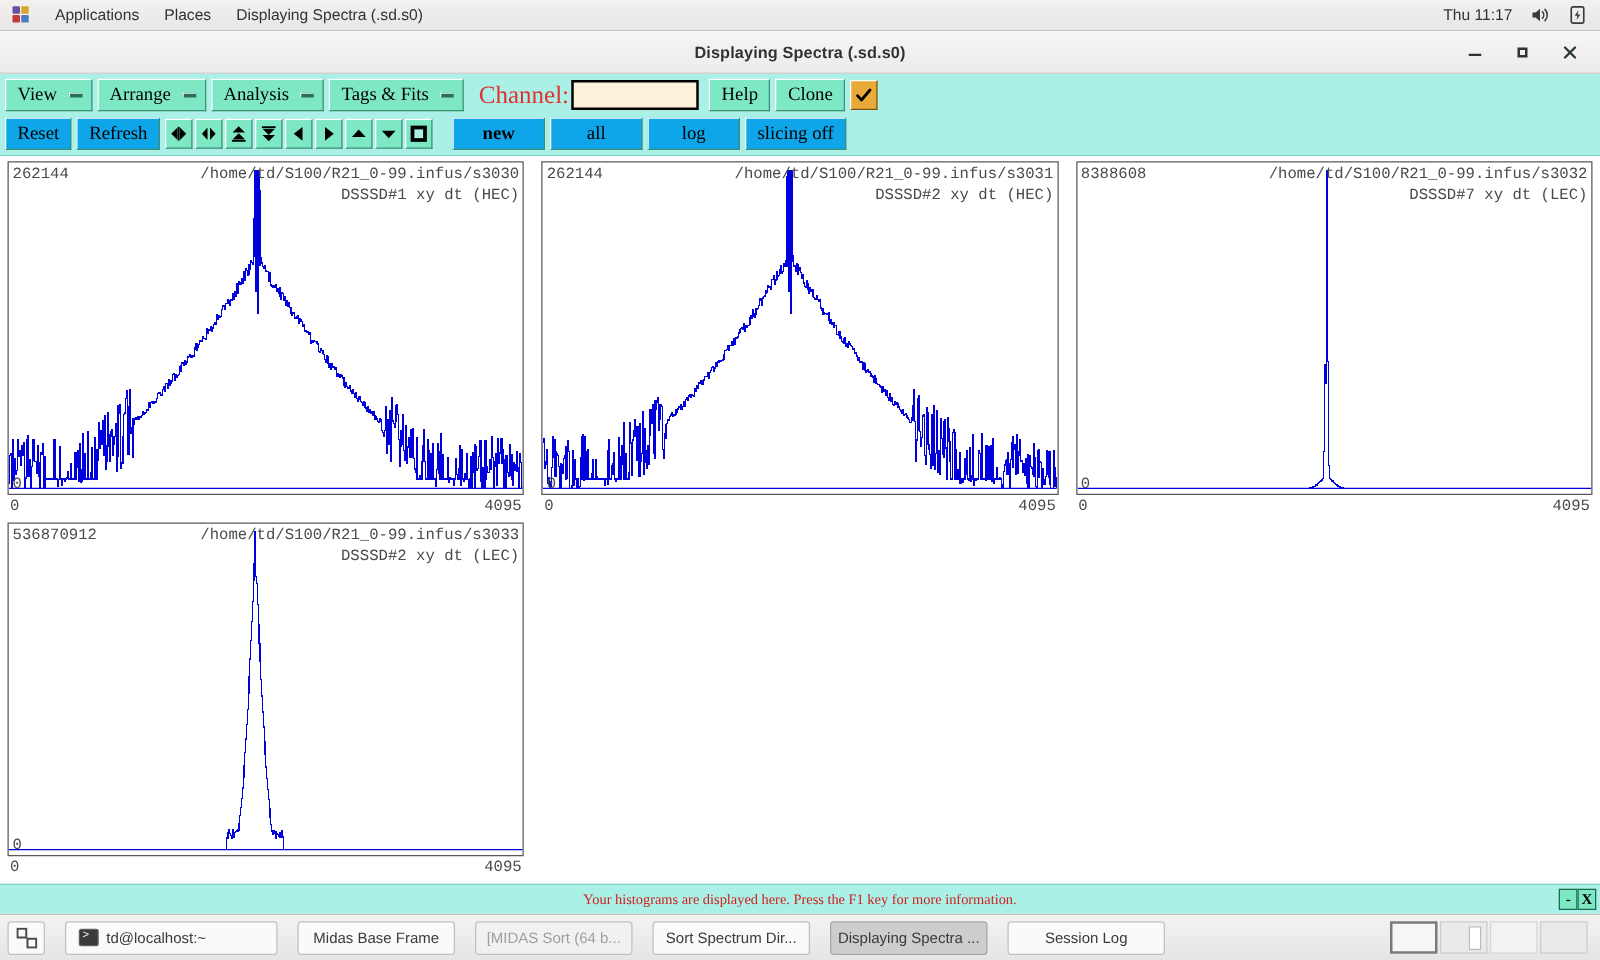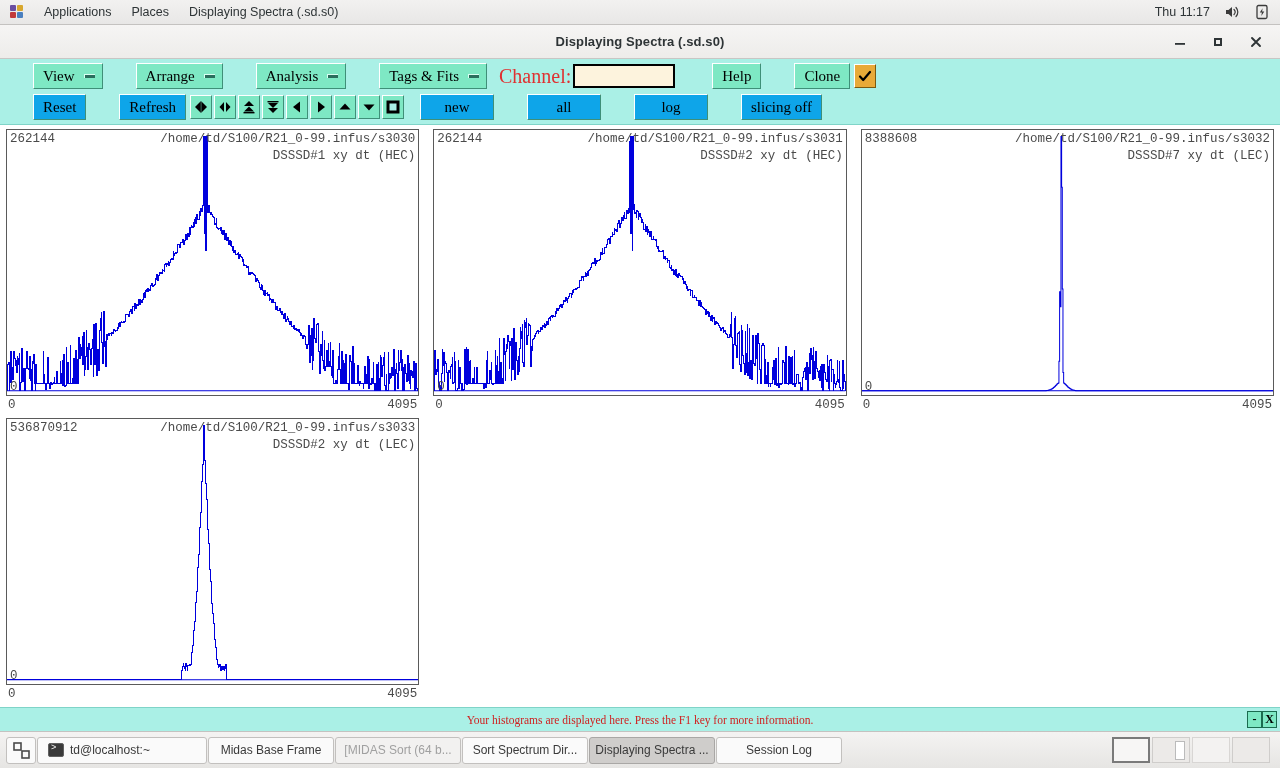--- a/index.html
+++ b/index.html
@@ -62,21 +62,21 @@
     flex: 0 0 64px; background: #aaf0e6;
     border-bottom: 1px solid #7fd4c8;
     padding: 3px 0 0 4px;
   }
   .tb-row { display: flex; align-items: center; height: 28px; margin-bottom: 3px; }
   .mbtn {
     background: #7ee8c4; border: 1px solid #ffffff;
     border-right-color: #3f8f78; border-bottom-color: #3f8f78;
     height: 26px; display: flex; align-items: center; justify-content: center;
     font-family: "Liberation Serif", serif; font-size: 15px; color: #000;
-    margin-right: 4px; padding: 0 9px; white-space: nowrap; cursor: pointer; margin-left: 29px;
+    margin-right: 4px; padding: 0 9px; white-space: nowrap; cursor: pointer;
   }
   .mbtn.menu { gap: 9px; padding-right: 7px; }
   .dash {
     width: 11px; height: 4px; background: #2b6e5d;
     border-top: 1px solid #d8fff2; border-left: 1px solid #d8fff2;
     display: inline-block;
   }
   .mbtn.plain { background: #0ea5e9; }
   .iconbtn {
     width: 22px; height: 24px; background: #7ee8c4;
@@ -94,21 +94,21 @@
     border: 2px solid #000000; margin-right: 8px;
     font-family: "Liberation Serif", serif; font-size: 14px;
     padding: 0 3px; outline: none;
   }
   #check-toggle {
     width: 22px; height: 24px; background: #e8aa38;
     border: 1px solid #ffffff; border-right-color: #7a5a10; border-bottom-color: #7a5a10;
     display: flex; align-items: center; justify-content: center; cursor: pointer;
   }
   .wide { min-width: 74px; }
-  .gap-left { margin-left: 14px; }
+  .gap-left { margin-left: 14px; font-weight: bold; }
 
   
   #spectra-area {
     flex: 1 1 auto; background: #ffffff; position: relative;
     display: grid; grid-template-columns: 1fr 1fr 1fr; grid-template-rows: 1fr 1fr;
     padding: 4px 6px 0 6px; gap: 0px 14px;
   }
   .panel { position: relative; display: flex; flex-direction: column; padding-bottom: 4px; }
   .plot-box {
     flex: 1 1 auto; position: relative;
@@ -144,21 +144,21 @@
     display: flex; align-items: center; justify-content: center;
     font-family: "Liberation Serif", serif; font-size: 12px; font-weight: bold;
     color: #000; cursor: pointer;
   }
 
   
   #taskbar {
     position: absolute; left: 0; top: 731px; width: 1280px; height: 37px;
     background: linear-gradient(to bottom, #f4f3f2 0%, #e6e5e3 100%);
     border-top: 1px solid #c4c2c0;
-    display: flex; align-items: center; padding: 0 6px; gap: 1px;
+    display: flex; align-items: center; padding: 0 6px; gap: 16px;
   }
   .tk-btn {
     height: 27px; background: #fafafa; border: 1px solid #c2c0be; border-radius: 3px;
     display: flex; align-items: center; justify-content: center; gap: 6px;
     font-size: 12px; color: #3a3a3a; padding: 0 10px; cursor: pointer;
     white-space: nowrap; overflow: hidden;
   }
   .tk-btn.showdesk { width: 30px; padding: 0; }
   .tk-task { width: 126px; }
   .tk-task.active { background: #cfcdcb; border-color: #a9a7a5; }

